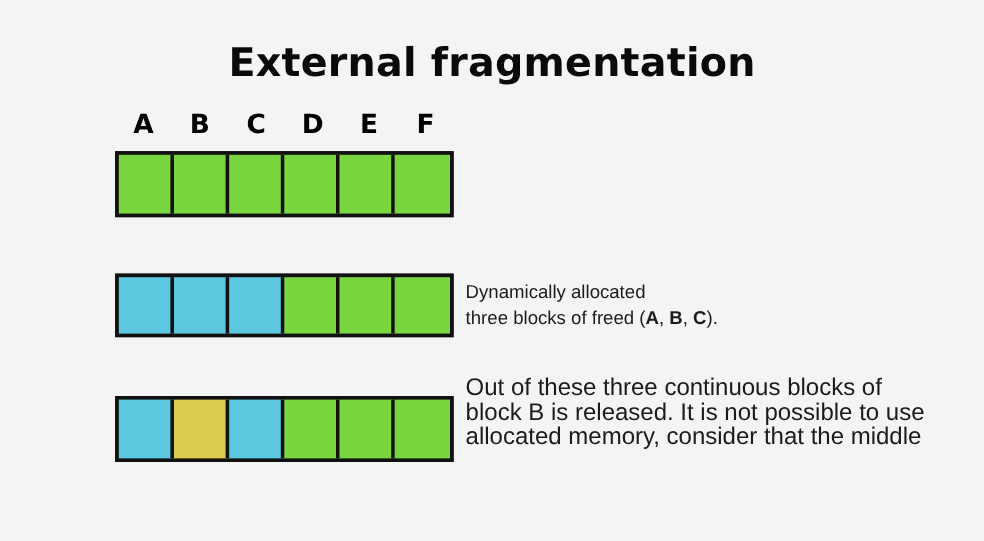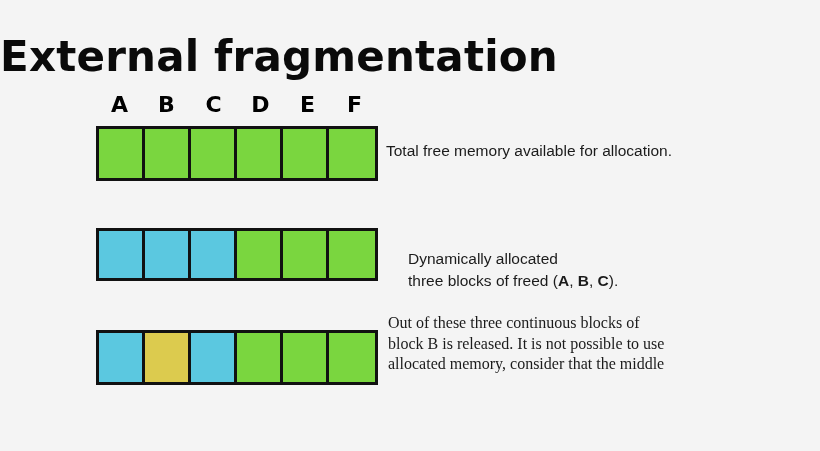--- a/index.html
+++ b/index.html
@@ -20,21 +20,22 @@
     width: 820px;
     height: 451px;
   }
 
   
   .title {
     position: absolute;
     left: 0;
     top: 32px;
     width: 820px;
-    font-size: 42px;
+    text-align: center;
+    font-size: 33px;
     font-weight: bold;
     color: #0a0a0a;
     letter-spacing: 0.2px;
     font-family: "DejaVu Sans", sans-serif;
   }
 
   
   .labels {
     position: absolute;
     left: 96px;
@@ -78,27 +79,27 @@
   .note {
     position: absolute;
     color: #1b1b1b;
   }
   .note-sans {
     font-family: "Liberation Sans", sans-serif;
     font-size: 15.5px;
     line-height: 22px;
   }
   .note-serif {
-    font-family: Liberation Serif, serif;
-    font-size: 16px;
+    font-family: Liberation Sans, sans-serif;
+    font-size: 20px;
     line-height: 20.5px;
   }
 
   #note1 { left: 386px; top: 140px; }
-  #note2 { left: 408px; top: 233px; margin-top: 15px; }
+  #note2 { left: 388px; top: 233px; }
   #note3 { left: 388px; top: 313px; }
 
   .note b { font-weight: bold; }
 </style>
 </head>
 <body style="background: rgb(244, 244, 244);">
 
 <div id="canvas">
 
   <div class="title">External fragmentation</div>
@@ -132,23 +133,20 @@
 
   <div class="row" id="row3">
     <div class="cell" style="background: rgb(91, 200, 224);"></div>
     <div class="cell" style="background: rgb(220, 203, 78);"></div>
     <div class="cell" style="background: rgb(91, 200, 224);"></div>
     <div class="cell" style="background: rgb(122, 214, 63);"></div>
     <div class="cell" style="background: rgb(122, 214, 63);"></div>
     <div class="cell" style="background: rgb(122, 214, 63);"></div>
   </div>
 
-  <div class="note note-sans" id="note1">
-    <div>Total free memory available for allocation.</div>
-  </div>
 
   <div class="note note-sans" id="note2">
     <div>Dynamically allocated</div>
     <div><span>three blocks of freed (</span><b>A</b><span>, </span><b>B</b><span>, </span><b>C</b><span>).</span></div>
   </div>
 
   <div class="note note-serif" id="note3">
     <div>Out of these three continuous blocks of</div>
     <div>block B is released. It is not possible to use</div>
     <div>allocated memory, consider that the middle</div>

